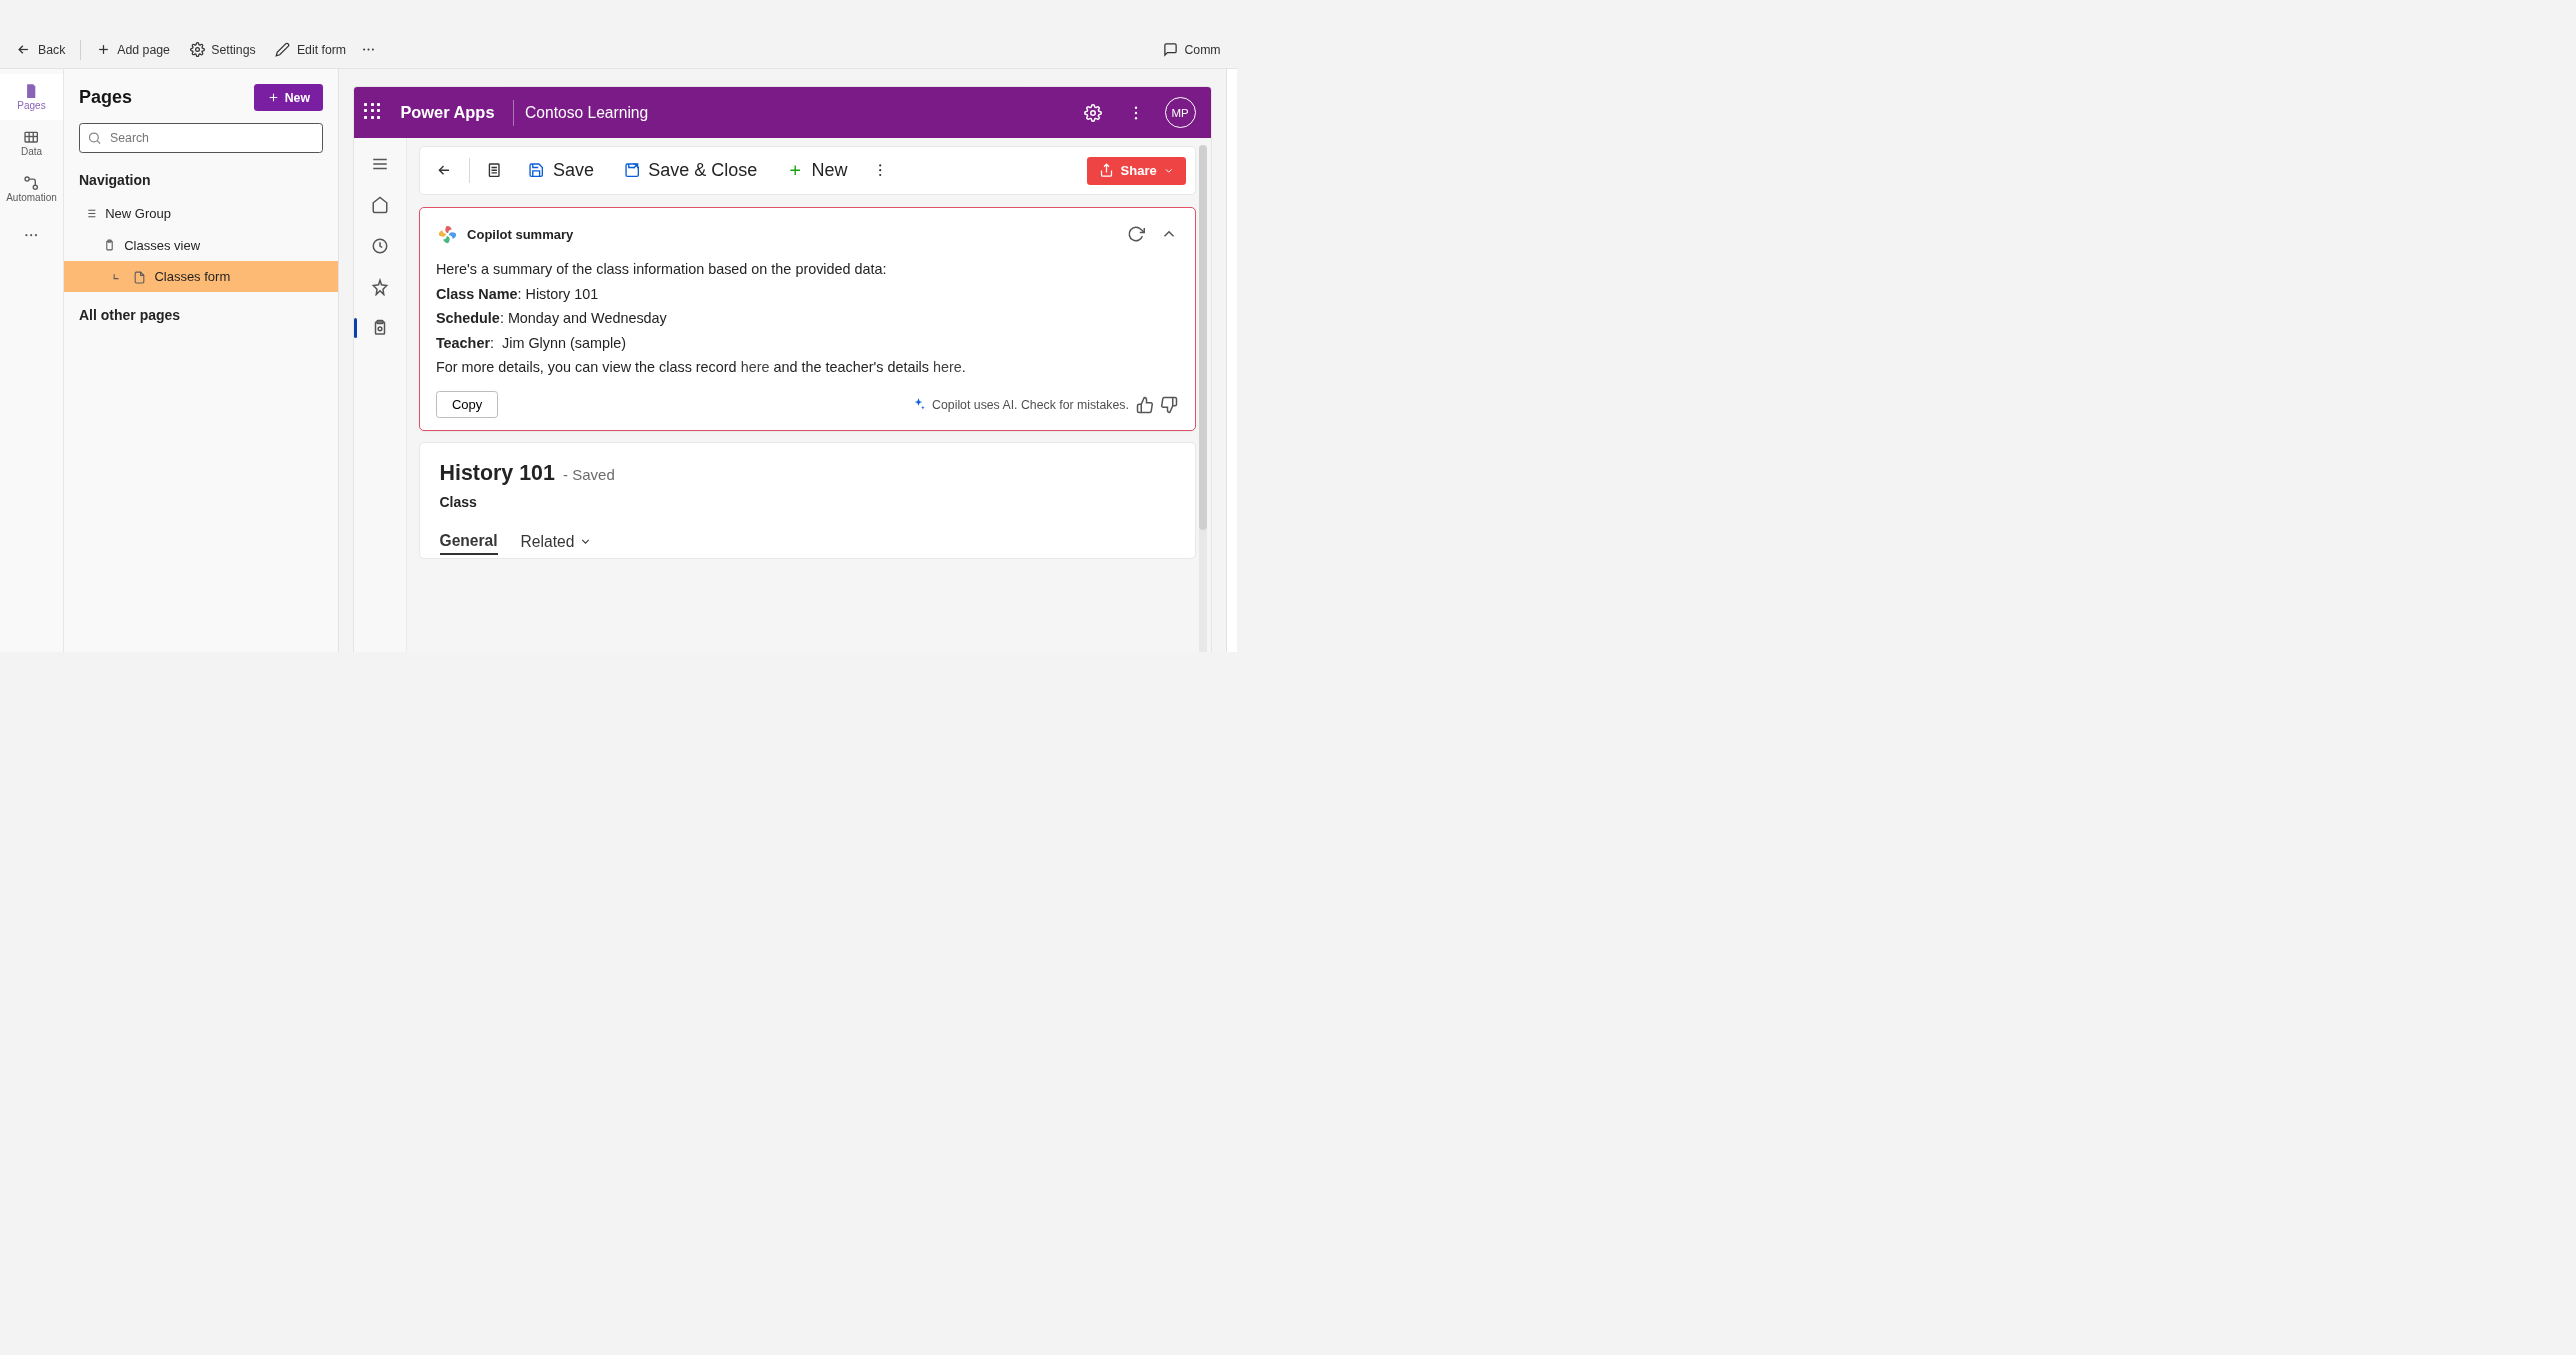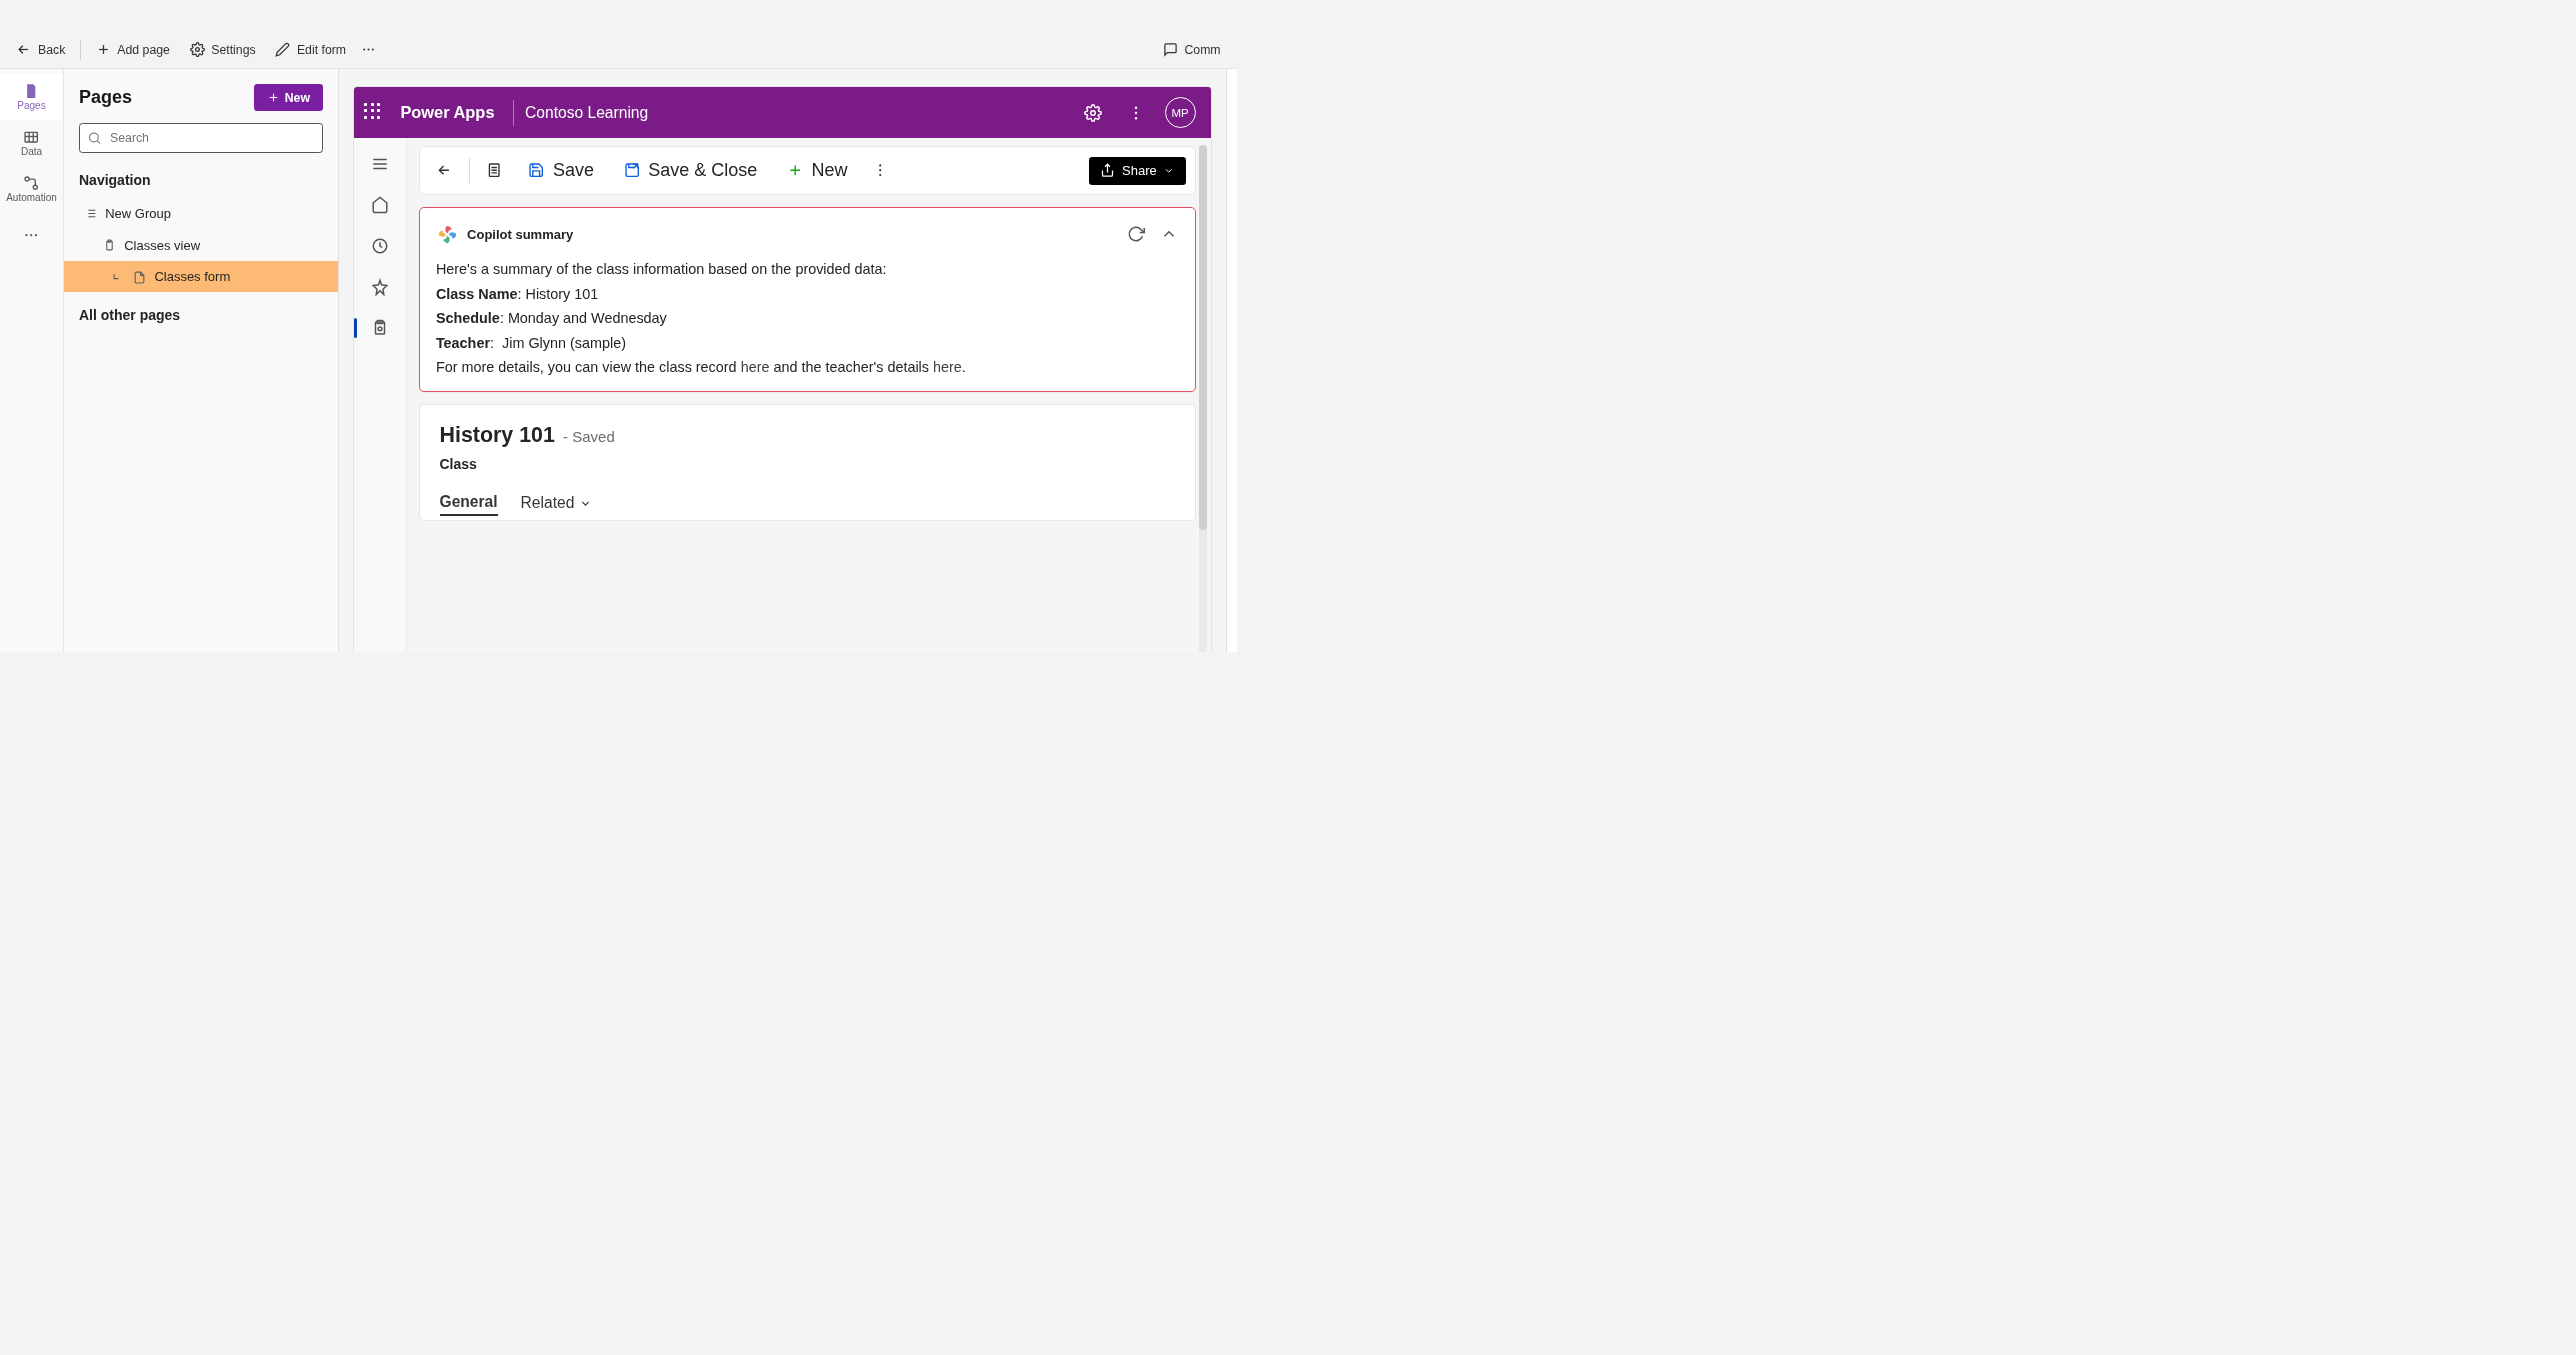--- a/index.html
+++ b/index.html
@@ -261,22 +261,22 @@
     gap:6.6px;
   }
   .cmd-btn{
     display:flex;align-items:center;gap:8.2px;
     padding:6.6px 11.5px;font-size:18px;color:#242424;
     cursor:pointer;border-radius:3.3px;
   }
   .cmd-btn svg{width:16.4px;height:16.4px;}
   .cmd-sep{width:0.8px;height:25px;background:#d8d8d8;margin:0 1.6px;}
   .share-btn{
-    margin-left:auto;background:#000000;color:#fff;border-radius:3.3px;
-    display:flex;align-items:center;gap:6.6px;padding:6.6px 11.5px;font-size:13px;cursor:pointer;
+    margin-left:auto;background:#ef4444;color:#fff;border-radius:3.3px;
+    display:flex;align-items:center;gap:6.6px;padding:6.6px 11.5px;font-size:13px;cursor:pointer;font-weight:bold;
   }
   .overflow-btn{width:30px;display:flex;justify-content:center;cursor:pointer;}
 
   .copilot-card{
     border:0.8px solid #e15064;
     border-radius:5px;
     background:#fff;
     padding:15px 16.4px 11.5px 16.4px;
     box-shadow:0 0.8px 1.6px rgba(0,0,0,0.05);
   }
@@ -604,20 +604,36 @@
                   </svg>
               </div>
             </div>
             <div class="copilot-text">
               <div>Here's a summary of the class information based on the provided data:</div>
               <div><strong>Class Name</strong>: <span>History 101</span></div>
               <div><strong>Schedule</strong>: <span>Monday and Wednesday</span></div>
               <div><strong>Teacher</strong>:&nbsp; <span>Jim Glynn (sample)</span></div>
               <div>
                 <span>For more details, you can view the class record </span><a href="#">here</a><span> and the teacher's details </span><a href="#">here</a>.
+              </div>
+            </div>
+            <div class="copilot-footer">
+              <button class="copy-btn">Copy</button>
+              <div class="ai-note">
+                <svg width="15" height="15" viewBox="0 0 24 24" fill="#0b5ed7">
+                    <path d="M12 2l1.8 4.6L18 8l-4.2 1.4L12 14l-1.8-4.6L6 8l4.2-1.4z"></path>
+                    <path d="M19 14l.9 2.3L22 17l-2.1.7L19 20l-.9-2.3L16 17l2.1-.7z"></path>
+                  </svg>
+                <span>Copilot uses AI. Check for mistakes.</span>
+                <svg class="thumb" width="18" height="18" viewBox="0 0 24 24" fill="none" stroke="#555" stroke-width="2">
+                    <path d="M14 9V5a3 3 0 0 0-3-3l-4 9v11h11.28a2 2 0 0 0 2-1.7l1.38-9a2 2 0 0 0-2-2.3zM7 22H4a2 2 0 0 1-2-2v-7a2 2 0 0 1 2-2h3"></path>
+                  </svg>
+                <svg class="thumb" width="18" height="18" viewBox="0 0 24 24" fill="none" stroke="#555" stroke-width="2">
+                    <path d="M10 15v4a3 3 0 0 0 3 3l4-9V2H5.72a2 2 0 0 0-2 1.7l-1.38 9a2 2 0 0 0 2 2.3zM17 2h3a2 2 0 0 1 2 2v7a2 2 0 0 1-2 2h-3"></path>
+                  </svg>
               </div>
             </div>
           </div>
 
           <div class="record-card">
             <div class="record-title-row">
               <span class="record-title">History 101</span>
               <span class="record-saved">- Saved</span>
             </div>
             <div class="record-subtitle">Class</div>

